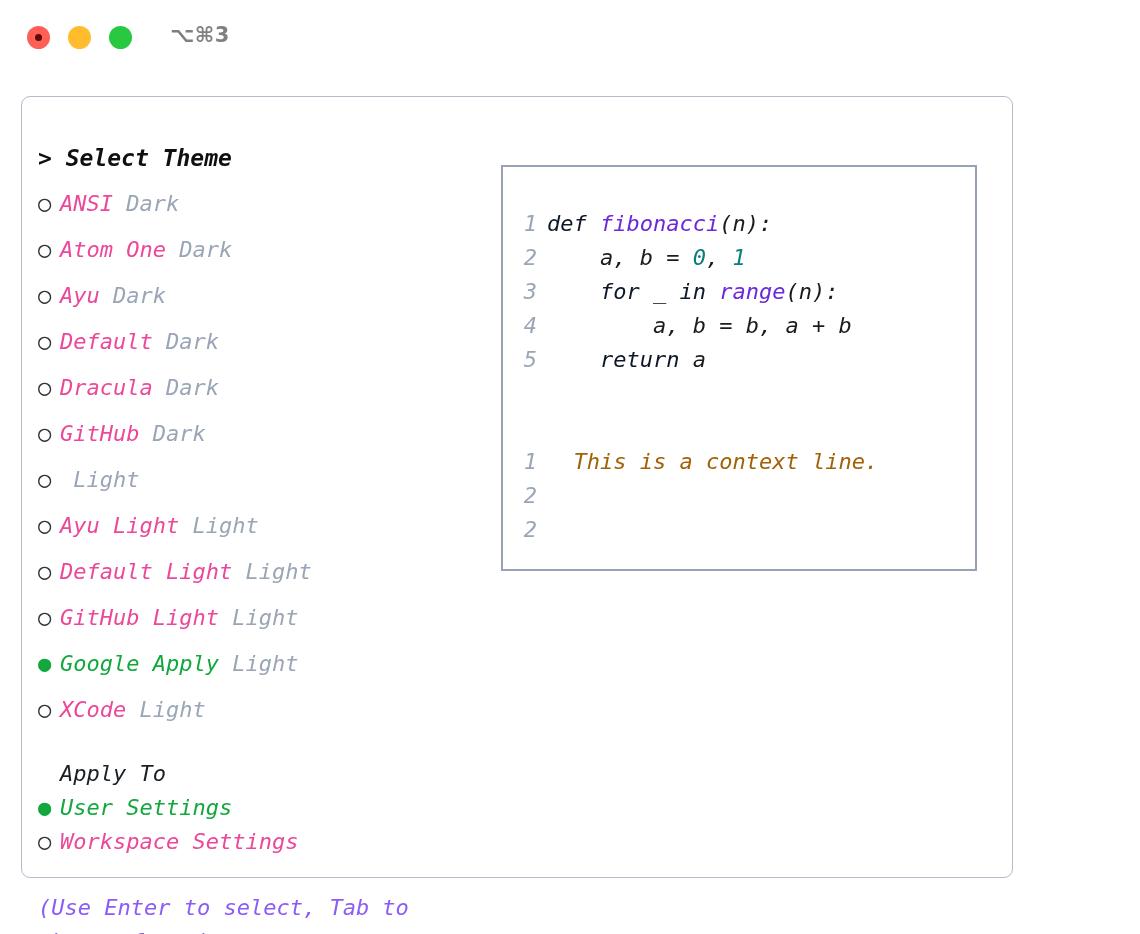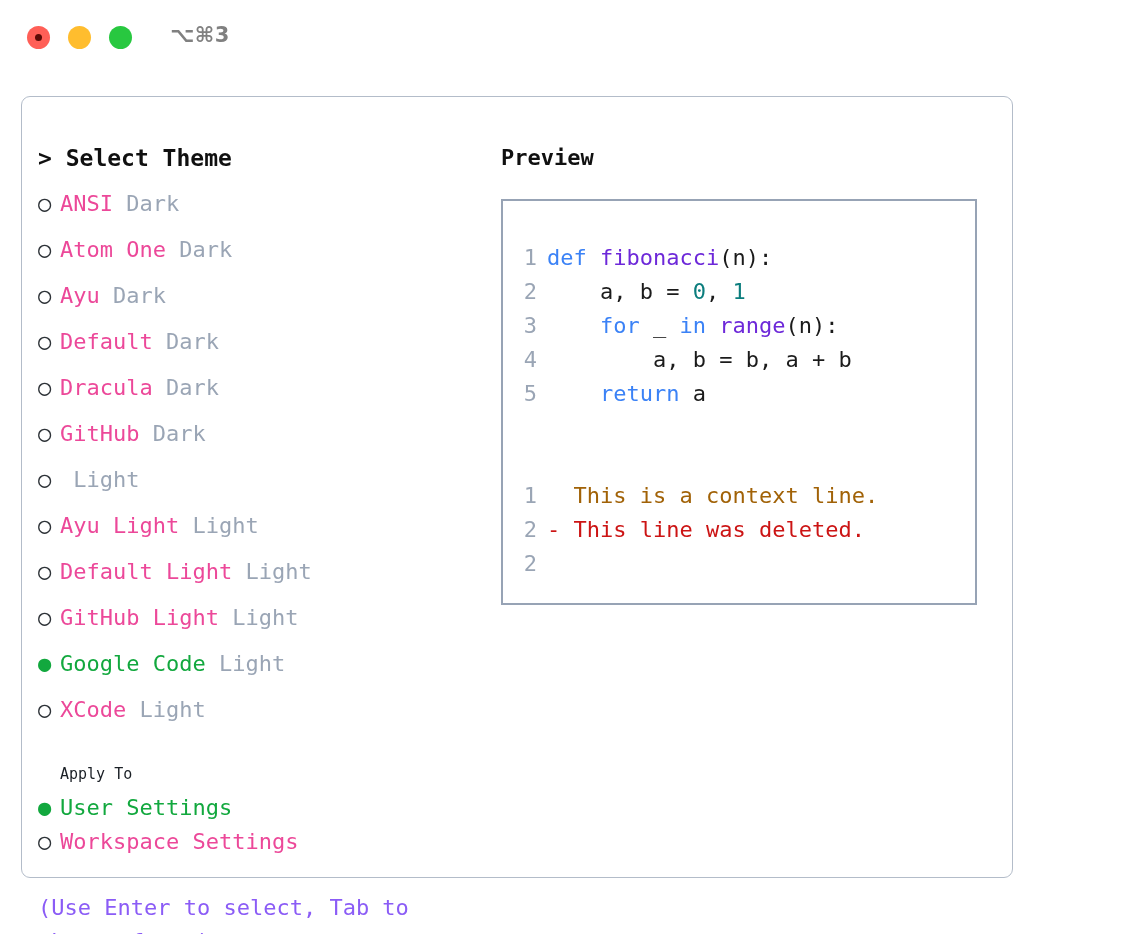--- a/index.html
+++ b/index.html
@@ -75,21 +75,21 @@
     width: 992px; height: 782px;
     border: 1.6px solid #b3bcc9;
     border-radius: 9px;
     background: #ffffff;
     box-sizing: border-box;
   }
 
   .columns {
     position: absolute;
     left: 0; top: 0;
-    width: 100%; height: 100%;
+    width: 100%; height: 100%; font-style: italic;
   }
 
   
   .left-col {
     position: absolute;
     left: 16px; top: 44px;
     width: 440px;
   }
 
   .list-heading {
@@ -115,21 +115,21 @@
     color: #2e3338;
   }
   .theme-row.selected .bullet { color: #12a83e; }
   .theme-row.selected .theme-name { color: #12a83e; }
   .theme-name { color: #ec4899; }
   .theme-variant { color: #9aa5b5; margin-top: 12px; }
 
   .apply-heading {
     margin-top: 30px;
     padding-left: 22px;
-    font-size: 15px;
+    font-size: 22px;
     line-height: 34px;
     color: #1a1f25;
     white-space: pre;
   }
 
   .hint {
     margin-top: 32px;
     font-size: 22px;
     line-height: 34px;
     color: #8b5cf6;
@@ -169,21 +169,21 @@
   }
   .ln {
     flex: 0 0 34px;
     width: 34px;
     text-align: right;
     margin-right: 10px;
     color: #9aa5b5;
   }
   .code-text { white-space: pre; color: #1b1b1b; }
 
-  .tok-kw   { color: #3b82f6; }
+  .tok-kw   { color: #0f172a; }
   .tok-fn   { color: #6d28d9; }
   .tok-num  { color: #0b7d7d; }
   .tok-pl   { color: #1b1b1b; }
 
   .gap-line { height: 34px; }
 
   .diff-ctx { color: #a16207; }
   .diff-del { color: #cc1414; }
   .diff-add { color: #00b400; }
 </style>
@@ -212,50 +212,49 @@
             <div class="theme-row"><span class="bullet">○</span><span class="theme-name">ANSI</span><span> </span><span class="theme-variant">Dark</span></div>
             <div class="theme-row"><span class="bullet">○</span><span class="theme-name">Atom One</span><span> </span><span class="theme-variant">Dark</span></div>
             <div class="theme-row"><span class="bullet">○</span><span class="theme-name">Ayu</span><span> </span><span class="theme-variant">Dark</span></div>
             <div class="theme-row"><span class="bullet">○</span><span class="theme-name">Default</span><span> </span><span class="theme-variant">Dark</span></div>
             <div class="theme-row"><span class="bullet">○</span><span class="theme-name">Dracula</span><span> </span><span class="theme-variant">Dark</span></div>
             <div class="theme-row"><span class="bullet">○</span><span class="theme-name">GitHub</span><span> </span><span class="theme-variant">Dark</span></div>
             <div class="theme-row"><span class="bullet">○</span><span> </span><span class="theme-variant">Light</span></div>
             <div class="theme-row"><span class="bullet">○</span><span class="theme-name">Ayu Light</span><span> </span><span class="theme-variant">Light</span></div>
             <div class="theme-row"><span class="bullet">○</span><span class="theme-name">Default Light</span><span> </span><span class="theme-variant">Light</span></div>
             <div class="theme-row"><span class="bullet">○</span><span class="theme-name">GitHub Light</span><span> </span><span class="theme-variant">Light</span></div>
-            <div class="theme-row selected"><span class="bullet">●</span><span class="theme-name">Google Code</span><span> </span><span class="theme-variant">Light</span></div>
+            <div class="theme-row selected"><span class="bullet">●</span><span class="theme-name">Google Apply</span><span> </span><span class="theme-variant">Light</span></div>
             <div class="theme-row"><span class="bullet">○</span><span class="theme-name">XCode</span><span> </span><span class="theme-variant">Light</span></div>
           </div>
 
         <div class="apply-heading">Apply To</div>
 
         <div id="apply-list">
             <div class="theme-row selected"><span class="bullet">●</span><span class="theme-name">User Settings</span></div>
             <div class="theme-row"><span class="bullet">○</span><span class="theme-name">Workspace Settings</span></div>
           </div>
 
         <div class="hint">(Use Enter to select, Tab to change focus)</div>
       </div>
 
       <div class="right-col">
-        <div class="preview-heading">Preview</div>
 
         <div class="preview-box">
           <div id="code-sample">
               <div class="code-line"><span class="ln">1</span><span class="code-text"><span class="tok-kw">def </span><span class="tok-fn">fibonacci</span><span class="tok-pl">(n):</span></span></div>
               <div class="code-line"><span class="ln">2</span><span class="code-text"><span class="tok-pl">    a, b = </span><span class="tok-num">0</span><span class="tok-pl">, </span><span class="tok-num">1</span></span></div>
               <div class="code-line"><span class="ln">3</span><span class="code-text"><span class="tok-kw">    for</span><span class="tok-pl"> _ </span><span class="tok-kw">in</span><span class="tok-pl"> </span><span class="tok-fn">range</span><span class="tok-pl">(n):</span></span></div>
               <div class="code-line"><span class="ln">4</span><span class="code-text"><span class="tok-pl">        a, b = b, a + b</span></span></div>
               <div class="code-line"><span class="ln">5</span><span class="code-text"><span class="tok-kw">    return</span><span class="tok-pl"> a</span></span></div>
             </div>
           <div class="gap-line"></div>
           <div class="gap-line"></div>
           <div id="diff-sample">
               <div class="code-line"><span class="ln">1</span><span class="code-text diff-ctx"><span> </span><span> This is a context line.</span></span></div>
-              <div class="code-line"><span class="ln">2</span><span class="code-text diff-del"><span>-</span><span> This line was deleted.</span></span></div>
+              <div class="code-line"><span class="ln">2</span></div>
               <div class="code-line"><span class="ln">2</span></div>
             </div>
         </div>
       </div>
 
     </div>
   </div>
 </div>
 
 </body></html>

